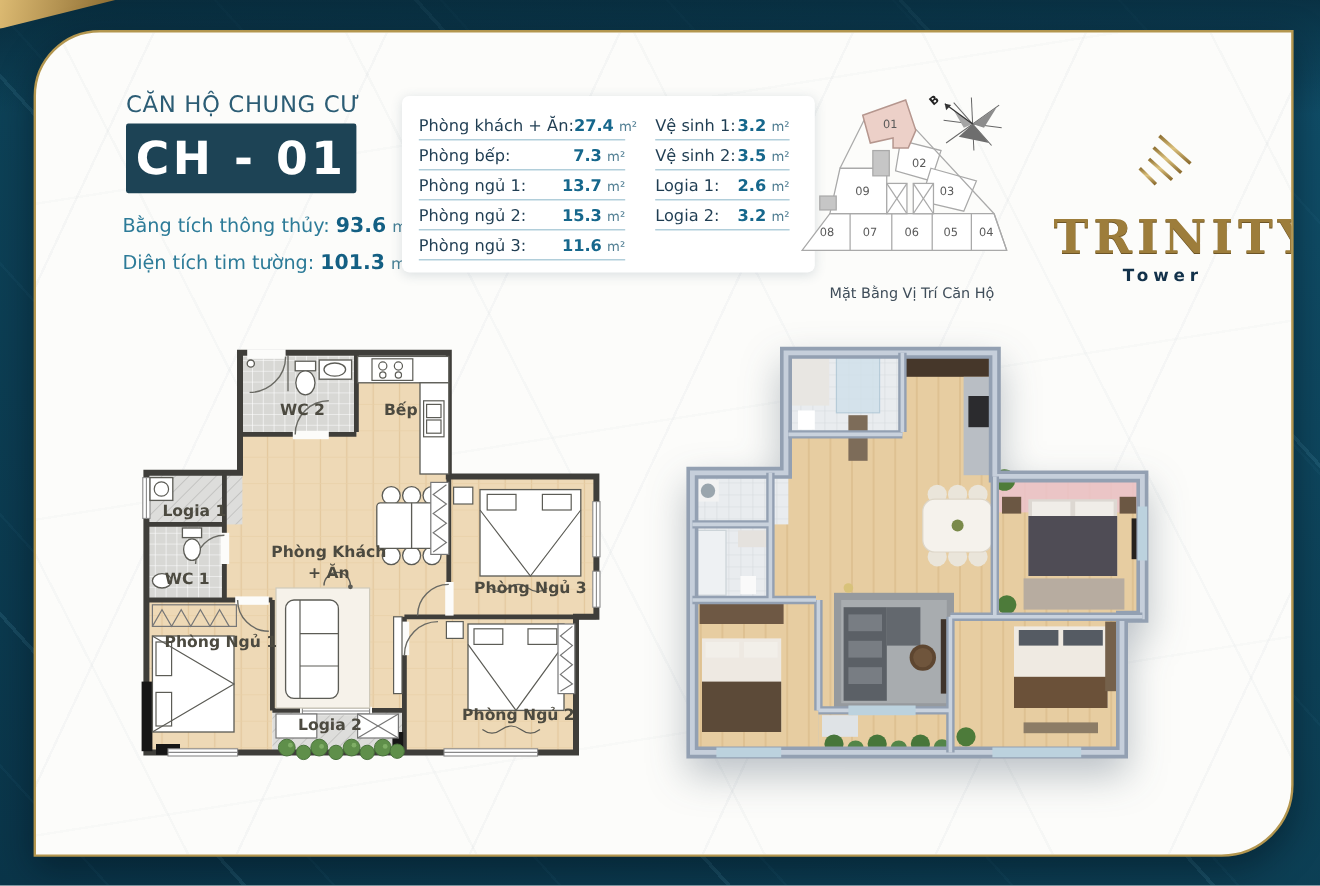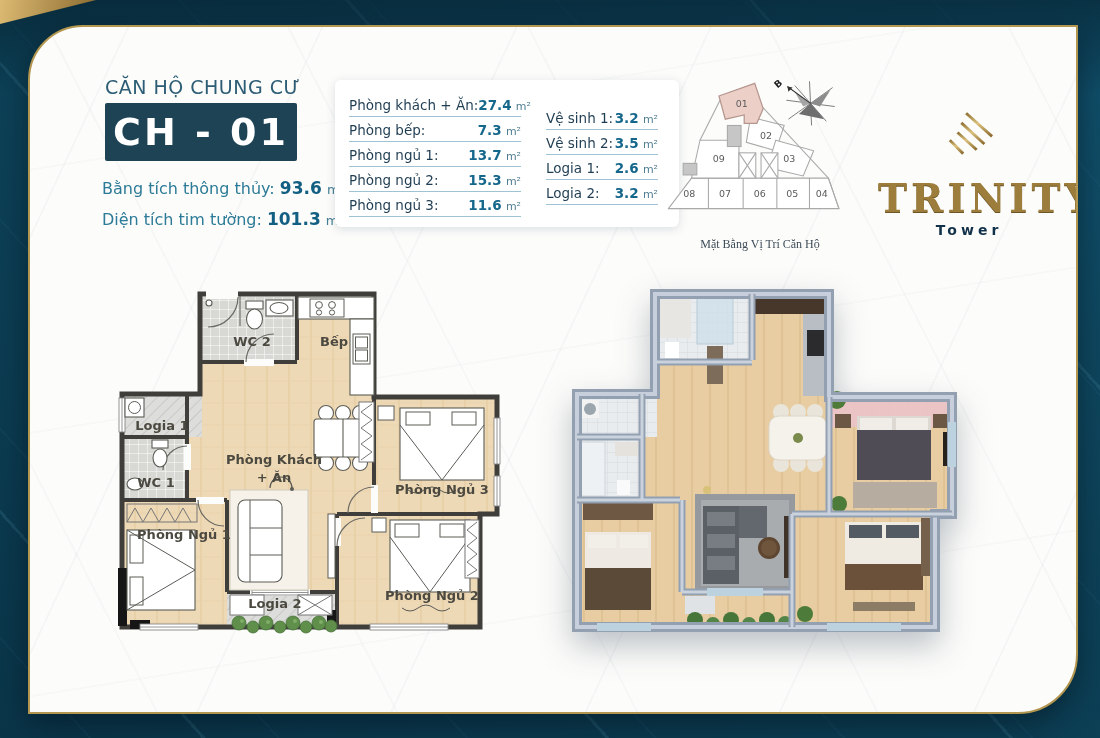--- a/index.html
+++ b/index.html
@@ -30,31 +30,31 @@
     color:#fff;font-size:38px;font-weight:800;letter-spacing:3px;}
   .spec-line{position:absolute;left:72px;font-size:16px;color:#2d7b98;white-space:nowrap;}
   .spec-line b{color:#135f83;font-size:17px;}
   .spec-line i{font-style:normal;font-size:13px;color:#447e94;}
   
   .area-panel{position:absolute;left:305px;top:53px;width:316px;background:#fff;
     border-radius:6px;box-shadow:0 2px 10px rgba(60,90,110,.18);padding:12px 14px 10px;
     display:flex;gap:25px;}
   .acol{display:flex;flex-direction:column;}
   .acol.left{width:172px;}
-  .acol.right{width:112px;justify-content:center;}
+  .acol.right{width:112px;}
   .arow{display:flex;justify-content:space-between;align-items:baseline;
     border-bottom:1px solid #9fc3d2;padding:5px 0 3px;}
   .alabel{font-size:13.5px;color:#1f3d52;white-space:nowrap;}
   .aval{font-size:13.5px;white-space:nowrap;}
   .aval b{color:#16678c;}
   .aval i{font-style:normal;font-size:11px;color:#4f7d92;}
   
   .minimap{position:absolute;left:630px;top:50px;width:200px;height:178px;}
   .minimap-caption{position:absolute;left:0;top:160px;width:200px;text-align:center;
-    font-size:12px;color:#3f4d59;font-family:Liberation Serif, serif;}
+    font-size:12px;color:#3f4d59;}
   
   .logo{position:absolute;left:848px;top:42px;width:182px;text-align:center;}
   .logo-title{font-family:"DejaVu Serif","Liberation Serif",serif;font-size:39px;font-weight:700;
     letter-spacing:4px;color:#9d7d3b;text-shadow:0 1px 0 #6d5526;margin-top:2px;}
   .logo-sub{font-size:14px;font-weight:700;letter-spacing:4px;color:#12314a;margin-top:1px;}
   
   .plan2d{position:absolute;left:72px;top:255px;width:420px;height:380px;}
   .plan3d{position:absolute;left:527px;top:255px;width:420px;height:380px;
     filter:drop-shadow(0 14px 16px rgba(40,60,80,.30));}
   svg text{font-family:"DejaVu Sans","Liberation Sans",sans-serif;}

